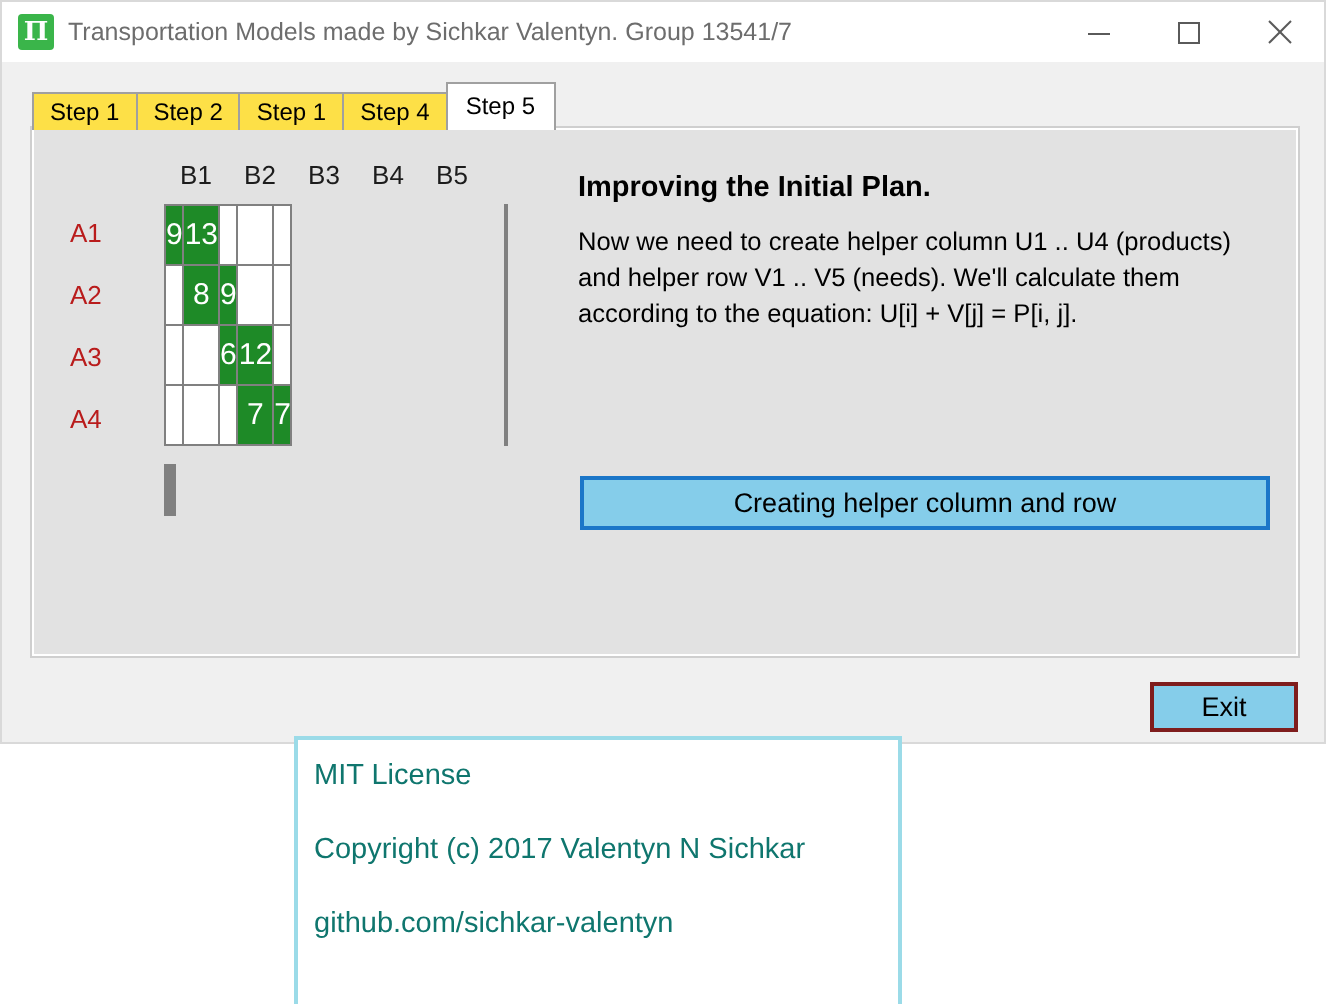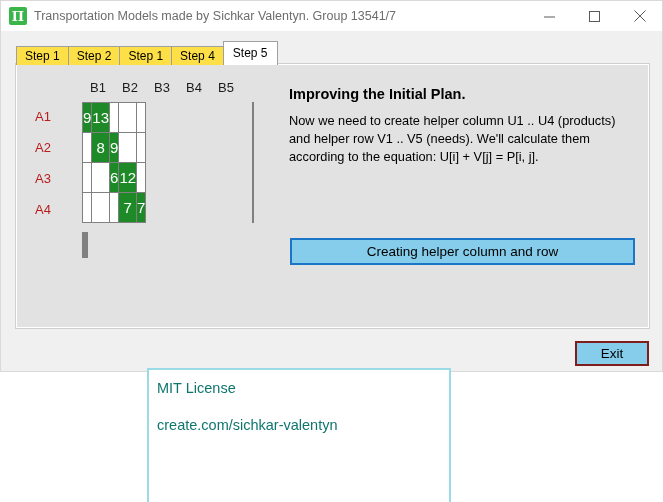--- a/index.html
+++ b/index.html
@@ -396,14 +396,15 @@
     </div>
 
     <div id="action-button">Creating helper column and row</div>
   </div>
 
   <div id="exit-button">Exit</div>
 </div>
 
 <div id="license-box">
   <p class="license-line">MIT License</p>
-  <p class="license-line">create.com/sichkar-valentyn</p>
+  <p class="license-line">Copyright (c) 2017 Valentyn N Sichkar</p>
+  <p class="license-line">github.com/sichkar-valentyn</p>
 </div>
 
 </body></html>

